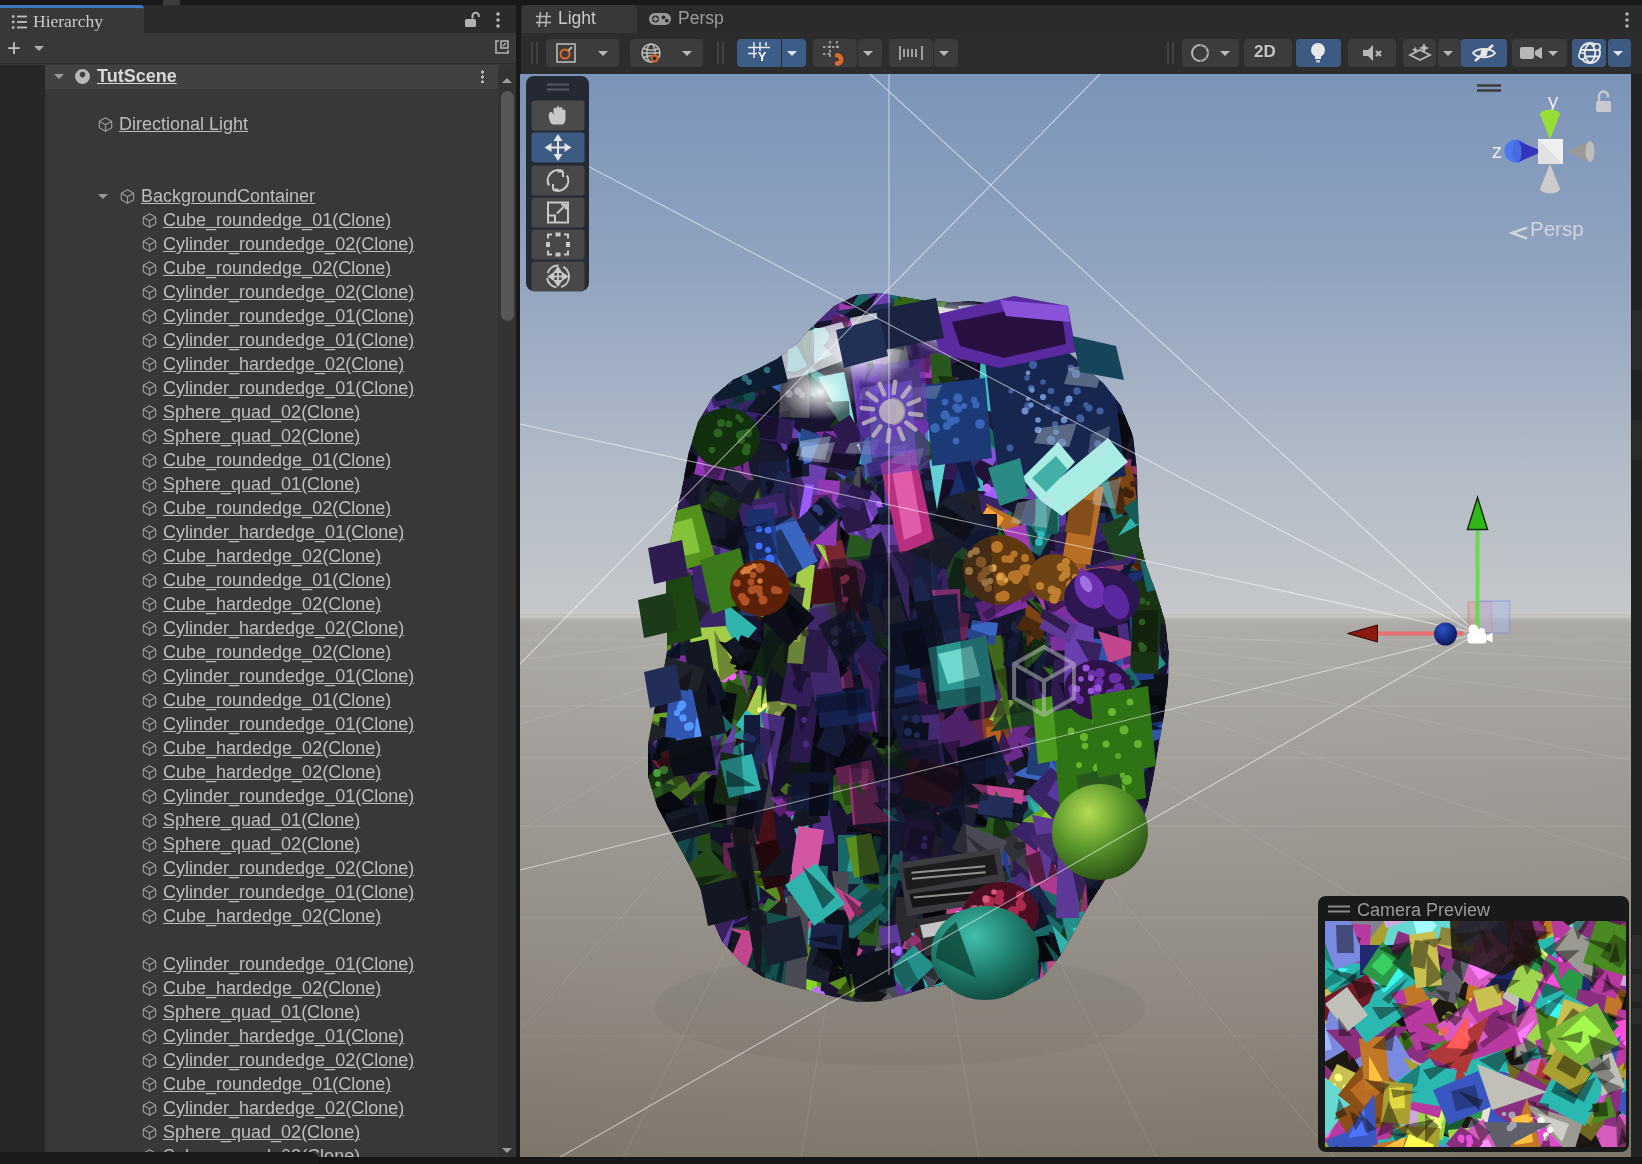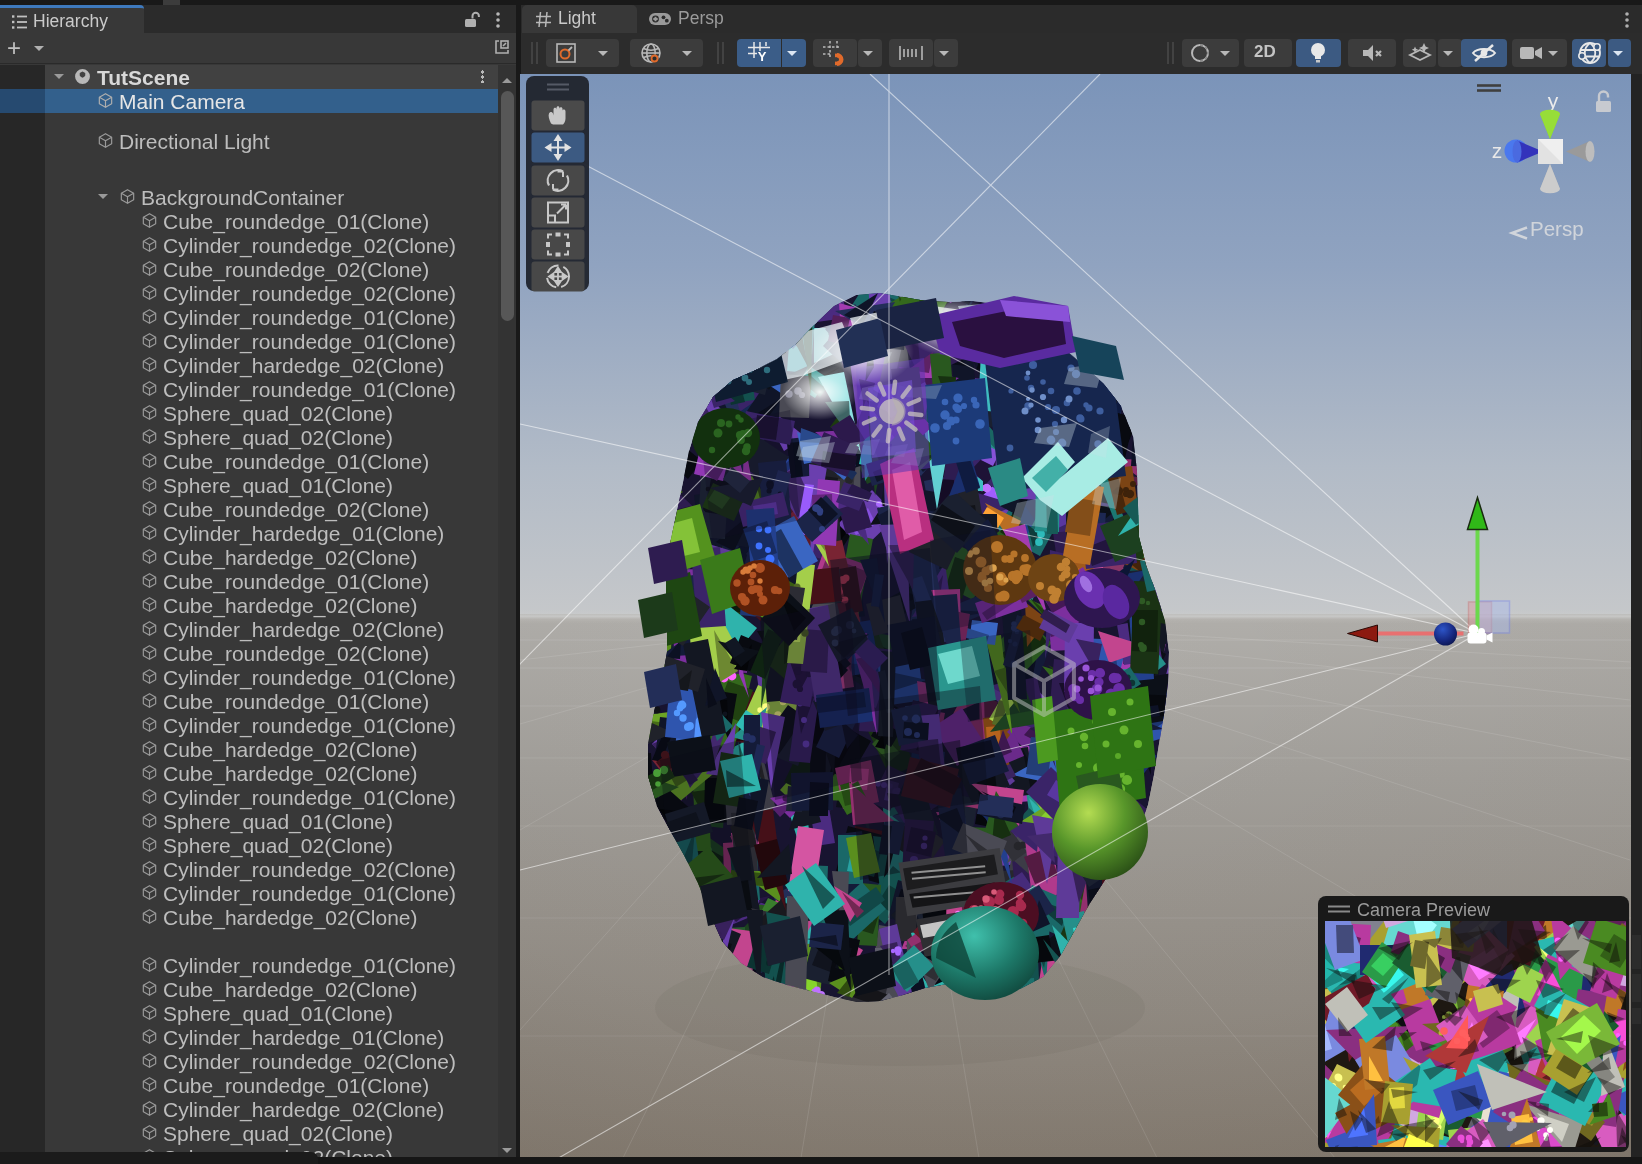--- a/index.html
+++ b/index.html
@@ -1,33 +1,33 @@
 <!DOCTYPE html>
 <html><head><meta charset="utf-8"><style>
 * { margin:0; padding:0; box-sizing:border-box; }
 html,body { width:1642px; height:1164px; overflow:hidden; background:#191919; font-family:"Liberation Sans",sans-serif; }
 #root { position:relative; width:1642px; height:1164px; background:#191919; }
 #hier { position:absolute; left:0; top:5px; width:516px; height:1159px; background:#383838; }
 .htabbar { position:absolute; left:0; top:0; width:516px; height:28px; background:#2b2b2b; }
-.htab { position:absolute; left:0; top:0; width:144px; height:28px; background:#383838; border-top:3px solid #3e79bd; border-radius:0 4px 0 0; }
+.htab { position:absolute; left:0; top:0; width:144px; height:28px; background:#383838; border-top:3px solid #3e79bd; border-radius:0 4px 0 0;font-family:Liberation Serif, serif; }
 .htab .hticon { position:absolute; left:11px; top:5px; }
 .htab .lbl { position:absolute; left:33px; top:3px; font-size:17.5px; color:#cacaca; }
 .hlock { position:absolute; left:462px; top:6px; }
 .hmenu { position:absolute; left:496px; top:7px; }
 .htools { position:absolute; left:0; top:28px; width:516px; height:31px; background:#383838; border-bottom:1px solid #2a2a2a; }
 .plus { position:absolute; left:7px; top:1px; font-size:24px; color:#c0c0c0; font-weight:400; }
 .pluscaret { position:absolute; left:34px; top:13px; width:0; height:0; border:5px solid transparent; border-top-color:#b0b0b0; }
 .search { position:absolute; left:64px; top:4px; width:422px; height:23px; background:#282828; border:1px solid #1e1e1e; border-radius:6px; }
 .search .mag { position:absolute; left:7px; top:3px; }
 .search .ph { position:absolute; left:31px; top:0px; font-size:17px; color:#6e6e6e; }
 .sicon { position:absolute; left:492px; top:4px; }
 .htree { position:absolute; left:0; top:60px; width:516px; height:1099px; background:#383838; overflow:hidden; }
 .gutter { position:absolute; left:0; top:0; width:45px; height:1099px; background:#272727; }
 .row { position:absolute; left:0; width:498px; height:24px; }
-.row .txt { position:absolute; top:1px; font-size:21px; color:#bdbdbd; white-space:nowrap; }
+.row .txt { position:absolute; top:1px; font-size:18px; color:#bdbdbd; white-space:nowrap;text-decoration:underline; }
 .row .txt.b { color:#d8d8d8; font-weight:bold; }
 .row .txt.w { color:#e6e6e6; }
 .row .ic { position:absolute; top:3px; }
 .cicon { width:17px; height:17px; }
 .tri { position:absolute; top:9px; width:0; height:0; border:5.5px solid transparent; border-top-color:#9a9a9a; }
 .tutrow { background:linear-gradient(to right, #272727 0, #272727 45px, #414141 45px, #414141 100%); }
 .selrow { background:linear-gradient(to right, #264a70 0, #264a70 45px, #33608c 45px, #33608c 100%); }
 .dots3 { position:absolute; top:5px; width:3px; height:13px;
   background:radial-gradient(circle 1.6px at 1.5px 2px, #b9b9b9 1.5px, transparent 1.6px),
              radial-gradient(circle 1.6px at 1.5px 7px, #b9b9b9 1.5px, transparent 1.6px),
@@ -102,30 +102,21 @@
           <span class="tri" style="left:54px"></span>
           <span class="ic" style="left:74px"><svg class="cicon" viewBox="0 0 16 16">
               <g fill="#b8b8b8">
                 <path d="M8 1a7 7 0 1 0 0 14A7 7 0 0 0 8 1Zm0 2.2 2.6 1.5v3L8 9.2 5.4 7.7v-3L8 3.2Z"></path>
                 <path d="M3.2 6.2 6 7.8v3.2L3.6 9.6a5.8 5.8 0 0 1-.4-3.4ZM12.8 6.2c.3 1.1.2 2.4-.4 3.4L10 11V7.8l2.8-1.6ZM6.6 12.2h2.8L8 13.8a5.8 5.8 0 0 1-1.4-1.6Z"></path>
               </g>
             </svg></span>
           <span class="txt b" style="left:97px">TutScene</span>
           <span class="dots3" style="left:481px"></span>
         </div>
-<div class="row selrow" style="top:24px">
-          <span class="ic" style="left:97px"><svg class="cicon" viewBox="0 0 16 16">
-              <g fill="none" stroke="#aeaeae" stroke-width="1.1" stroke-linejoin="round">
-                <path d="M8 1.6 13.8 4.9 13.8 11.1 8 14.4 2.2 11.1 2.2 4.9 Z"></path>
-                <path d="M2.2 4.9 8 8.2 13.8 4.9 M8 8.2 8 14.4"></path>
-              </g>
-            </svg></span>
-          <span class="txt w" style="left:119px">Main Camera</span>
-        </div>
-<div class="row" style="top:64px">
+<div class="row" style="top:48px">
           <span class="ic" style="left:97px"><svg class="cicon" viewBox="0 0 16 16">
               <g fill="none" stroke="#9a9a9a" stroke-width="1.1" stroke-linejoin="round">
                 <path d="M8 1.6 13.8 4.9 13.8 11.1 8 14.4 2.2 11.1 2.2 4.9 Z"></path>
                 <path d="M2.2 4.9 8 8.2 13.8 4.9 M8 8.2 8 14.4"></path>
               </g>
             </svg></span>
           <span class="txt" style="left:119px">Directional Light</span>
         </div>
 <div class="row" style="top:120px">
           <span class="tri" style="left:98px"></span>

